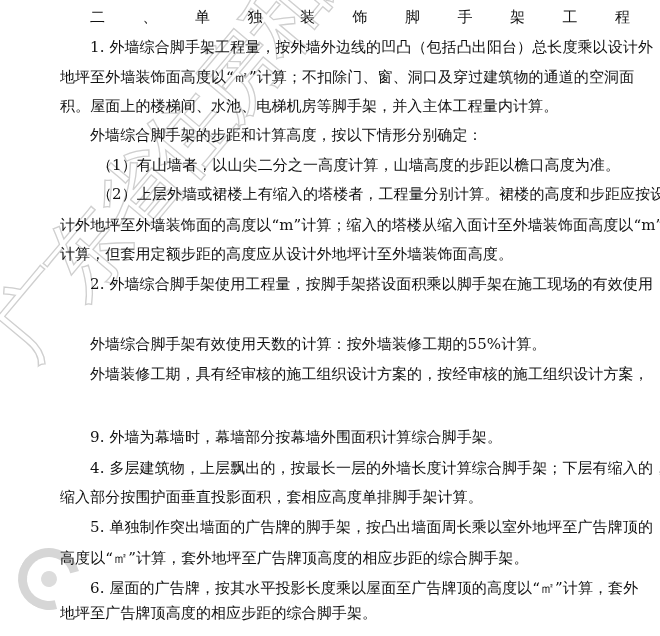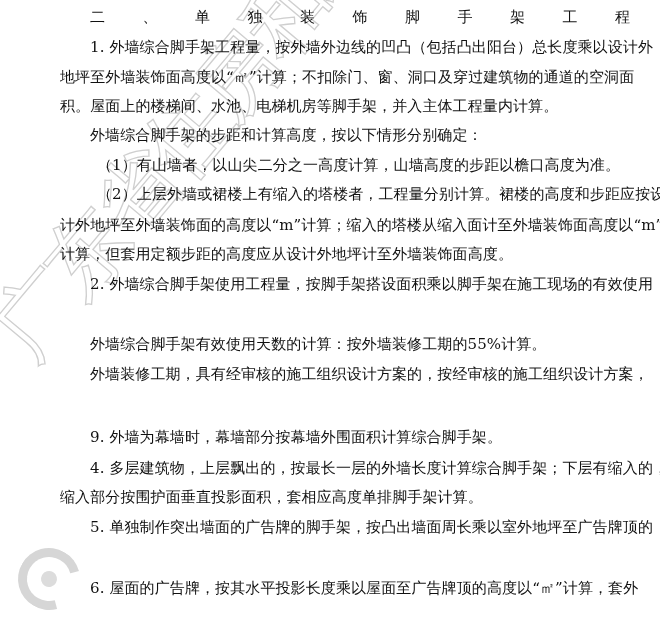--- a/index.html
+++ b/index.html
@@ -45,15 +45,17 @@
     <div class="line ind2 just" style="top:183px">（2）上层外墙或裙楼上有缩入的塔楼者，工程量分别计算。裙楼的高度和步距应按设</div>
     <div class="line just" style="top:214px">计外地坪至外墙装饰面的高度以“m”计算；缩入的塔楼从缩入面计至外墙装饰面高度以“m”</div>
     <div class="line" style="top:243px">计算，但套用定额步距的高度应从设计外地坪计至外墙装饰面高度。</div>
     <div class="line ind just" style="top:273px">2. 外墙综合脚手架使用工程量，按脚手架搭设面积乘以脚手架在施工现场的有效使用</div>
     <div class="line ind" style="top:333px">外墙综合脚手架有效使用天数的计算：按外墙装修工期的55%计算。</div>
     <div class="line ind just" style="top:363px">外墙装修工期，具有经审核的施工组织设计方案的，按经审核的施工组织设计方案，</div>
     <div class="line ind" style="top:426px">9. 外墙为幕墙时，幕墙部分按幕墙外围面积计算综合脚手架。</div>
     <div class="line ind just" style="top:457px">4. 多层建筑物，上层飘出的，按最长一层的外墙长度计算综合脚手架；下层有缩入的，</div>
     <div class="line" style="top:486px">缩入部分按围护面垂直投影面积，套相应高度单排脚手架计算。</div>
     <div class="line ind just" style="top:516px">5. 单独制作突出墙面的广告牌的脚手架，按凸出墙面周长乘以室外地坪至广告牌顶的</div>
+    <div class="line" style="top:547px">高度以“㎡”计算，套外地坪至广告牌顶高度的相应步距的综合脚手架。</div>
     <div class="line ind just" style="top:577px">6. 屋面的广告牌，按其水平投影长度乘以屋面至广告牌顶的高度以“㎡”计算，套外</div>
+    <div class="line" style="top:602px">地坪至广告牌顶高度的相应步距的综合脚手架。</div>
   </div>
 </div>
 
 </body></html>

